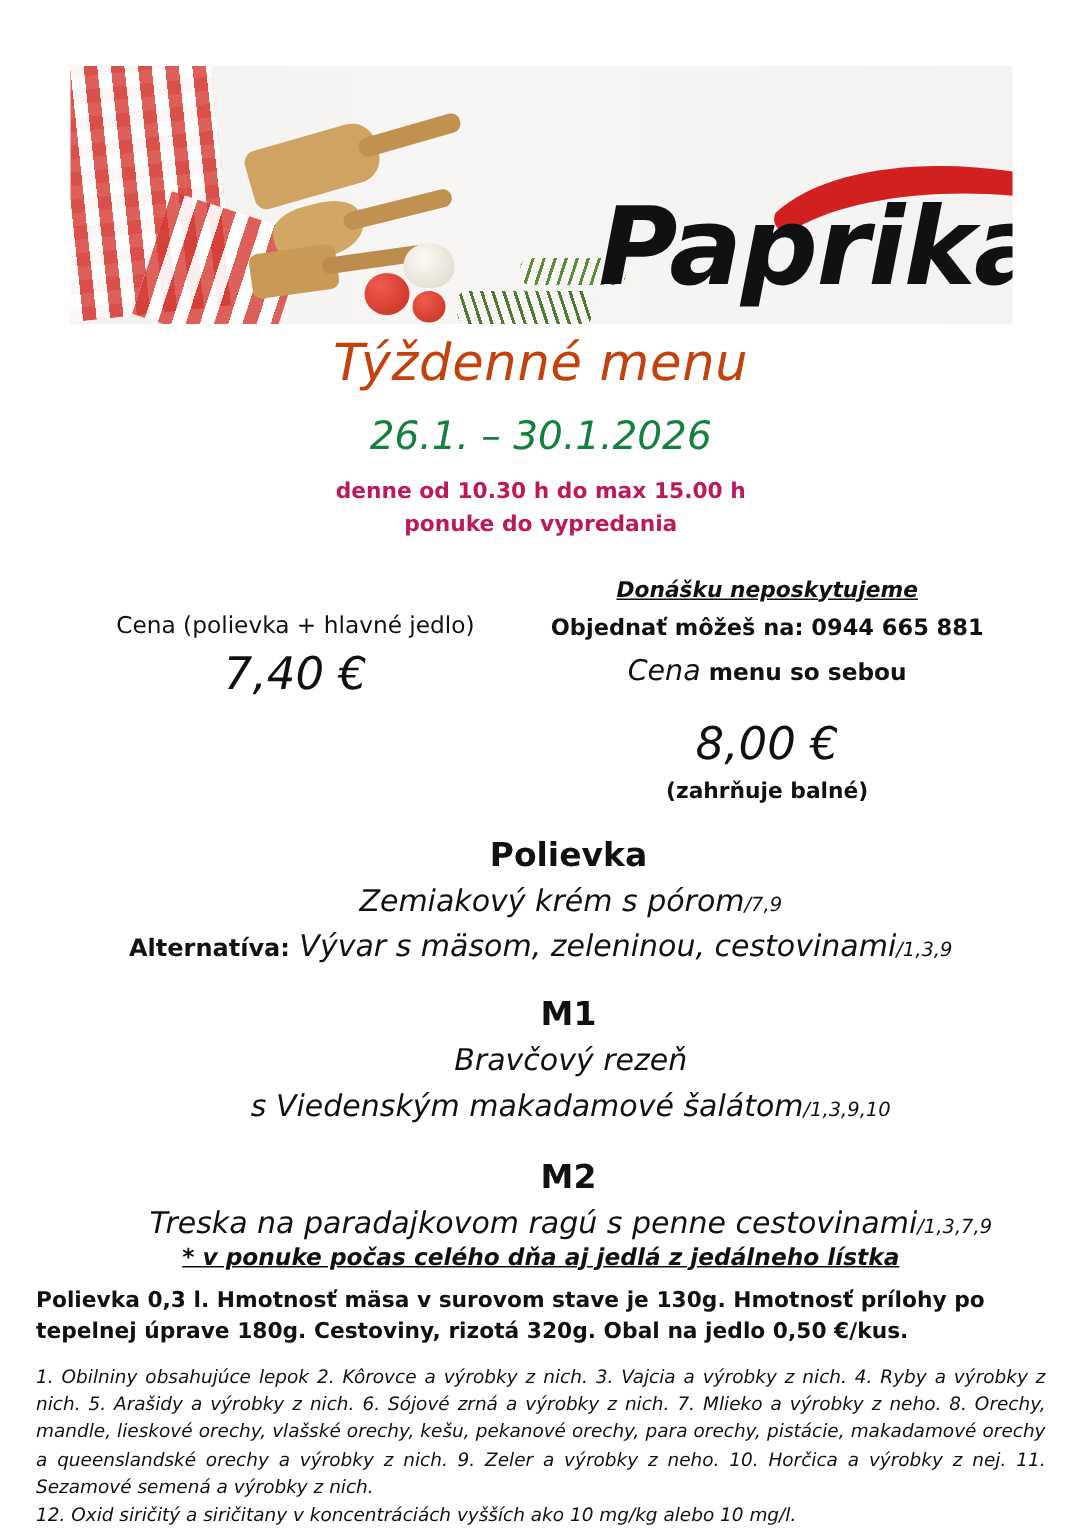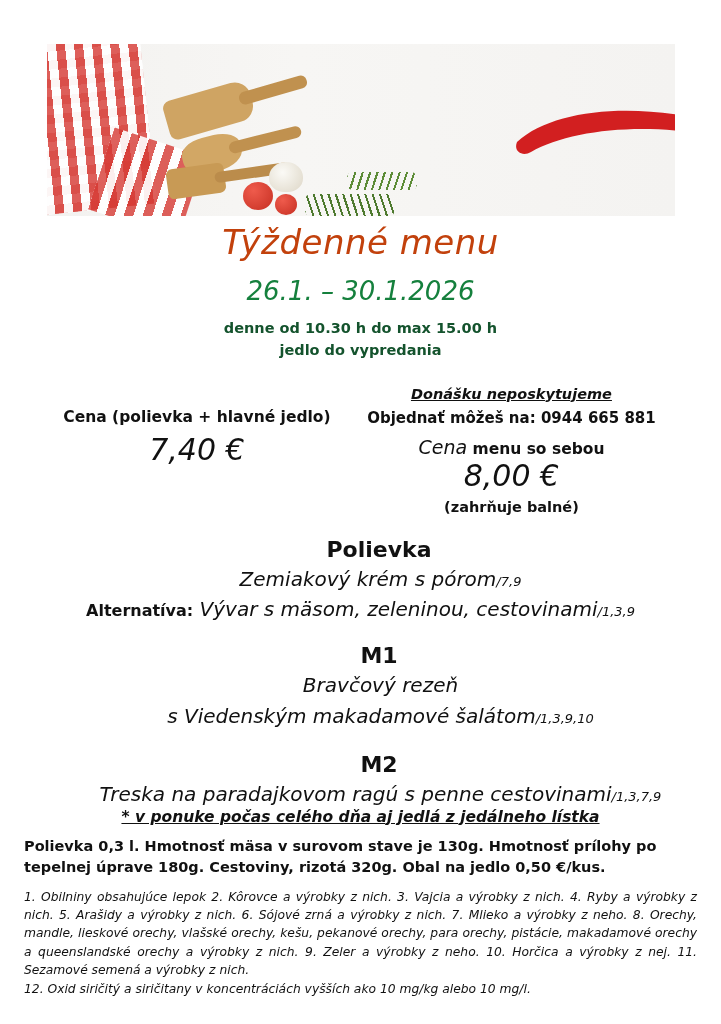--- a/index.html
+++ b/index.html
@@ -183,41 +183,41 @@
     font-size: 26px;
     margin-top: 14px;
     color: #15803d;
   }
   .hours {
     font-size: 14.5px;
     margin-top: 12px;
     line-height: 1.5;
     font-style: normal;
     font-weight: bold;
-    color: #14532d;
+    color: #be185d;
   }
 
   .two-col {
     display: flex;
     margin-top: 24px;
     padding: 0 46px;
     align-items: flex-start;
   }
   .col-left {
     width: 48%;
     text-align: center;
     padding-top: 22px;
   }
   .col-right {
     width: 52%;
     text-align: center;
   }
   .price-label {
     font-size: 15.5px;
-    font-weight: bold;
+    font-weight: normal;
     font-style: normal;
   }
   .price-big {
     font-size: 30px;
     margin-top: 6px;
   }
   .delivery {
     font-size: 14.5px;
     font-weight: bold;
     font-style: italic;
@@ -232,21 +232,21 @@
   .order-phone { font-weight: bold; }
   .takeaway-line {
     margin-top: 9px;
     font-size: 15.5px;
     font-weight: bold;
     font-style: normal;
   }
   .takeaway-word { font-size: 19px; font-style: italic; font-weight: normal;}
   .price-big2 {
     font-size: 30px;
-    margin-top: 0;
+    margin-top: 21px;
   }
   .packaging {
     font-size: 14.5px;
     margin-top: 6px;
     font-weight: bold;
     font-style: normal;
   }
 
   .section {
     text-align: center;
@@ -327,30 +327,31 @@
     <div class="tomato t2"></div>
     <div class="herb"></div>
     <div class="herb2"></div>
 
     <svg class="pepper-red" viewBox="0 0 196 58">
       <path d="M8 40 C40 10 110 2 176 14 C186 16 192 20 193 24 C194 29 188 31 180 30 C120 22 56 30 22 50 C14 55 4 50 8 40 Z" fill="#d21f20"></path>
       <path d="M176 14 C182 8 188 6 193 7 C190 11 186 14 180 16 Z" fill="#3f7a2a"></path>
       <path d="M186 5 C190 2 194 2 196 4 C193 7 189 8 186 8 Z" fill="#3f7a2a"></path>
     </svg>
 
+    <div class="logo-text">Paprika</div>
     <div class="logo-sub">Restaurant</div>
   </div>
 
   <div class="content">
 
     <div class="center hand title-week">Týždenné menu</div>
     <div class="center hand title-dates">26.1. – 30.1.2026</div>
     <div class="center hours">
       <div>denne od 10.30 h do max 15.00 h</div>
-      <div>jedlo do vypredania</div>
+      <div>ponuke do vypredania</div>
     </div>
 
     <div class="two-col">
       <div class="col-left">
         <div class="price-label">Cena (polievka + hlavné jedlo)</div>
         <div class="hand price-big">7,40 €</div>
       </div>
       <div class="col-right">
         <div class="delivery">Donášku neposkytujeme</div>
         <div class="order-line">

